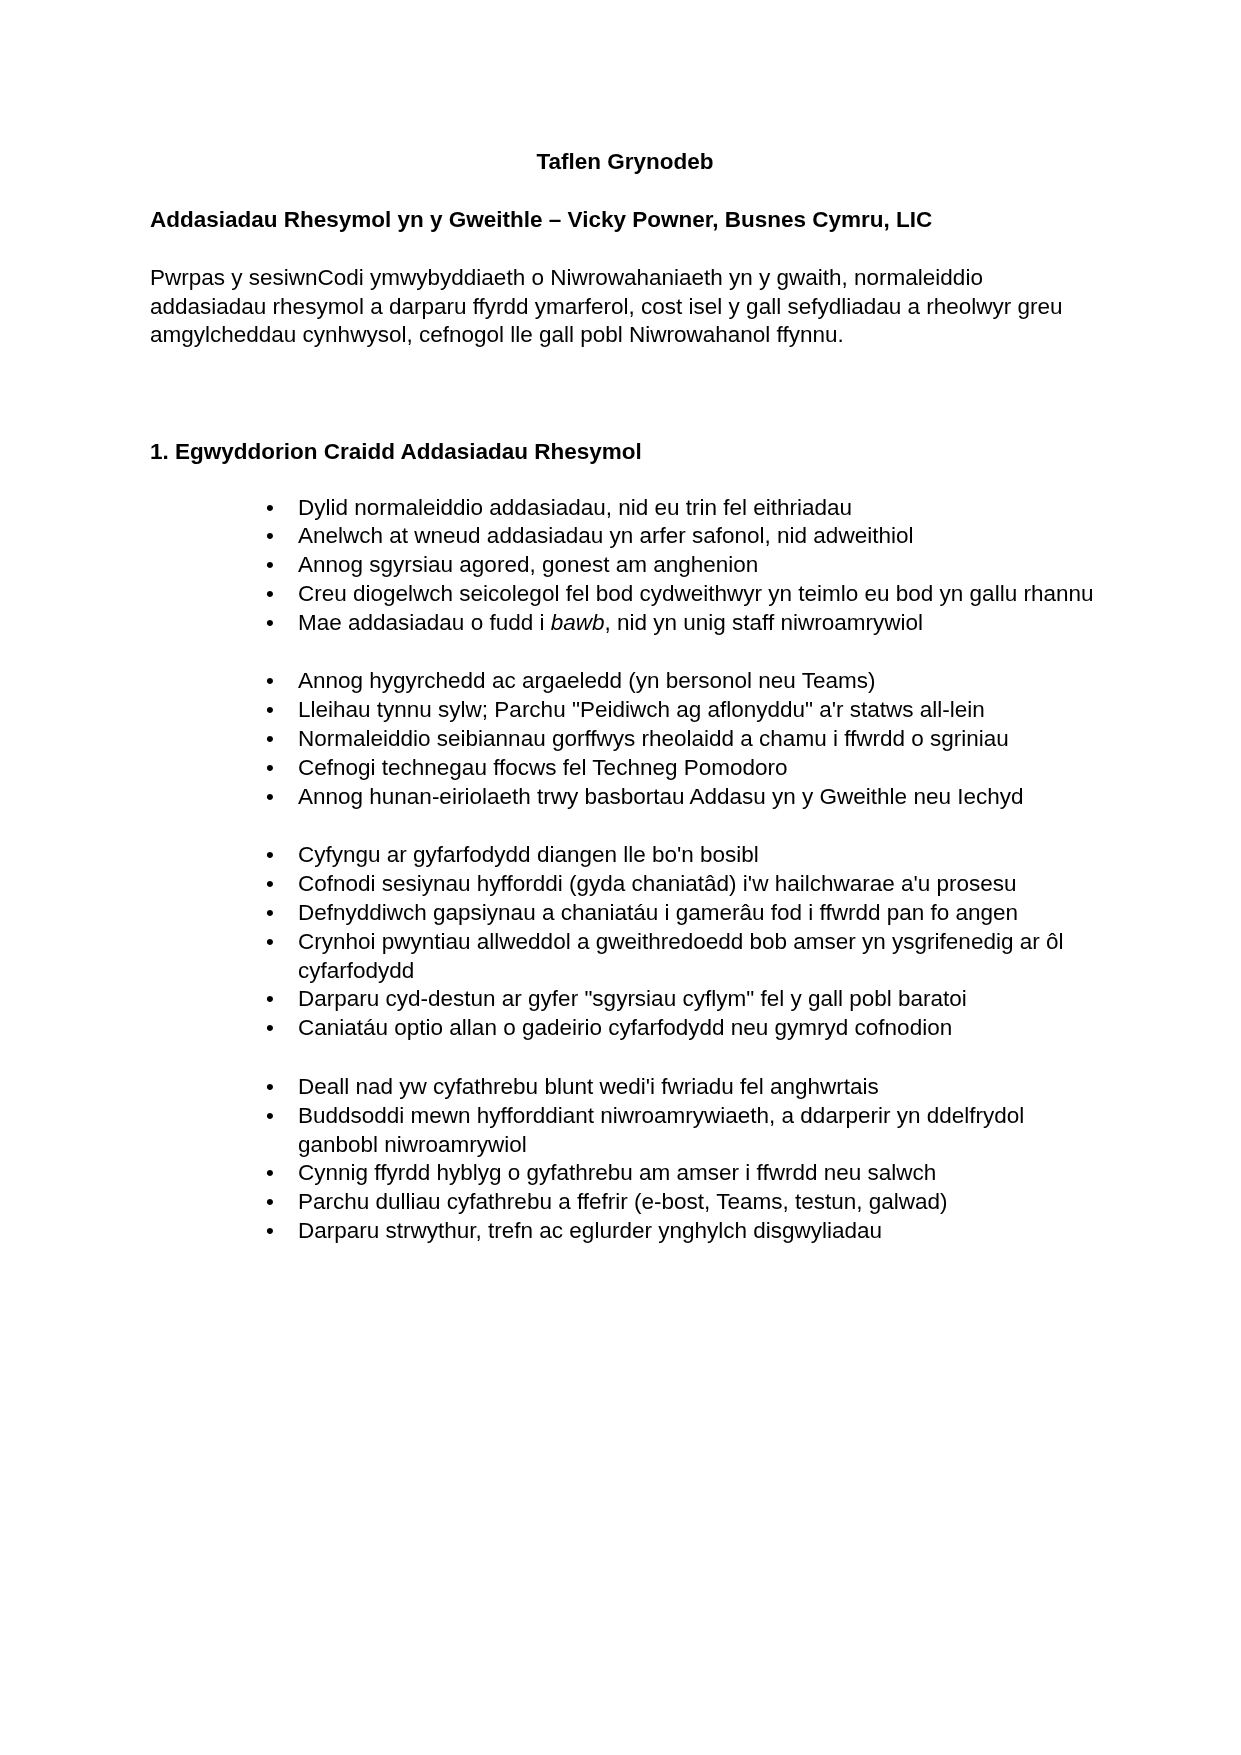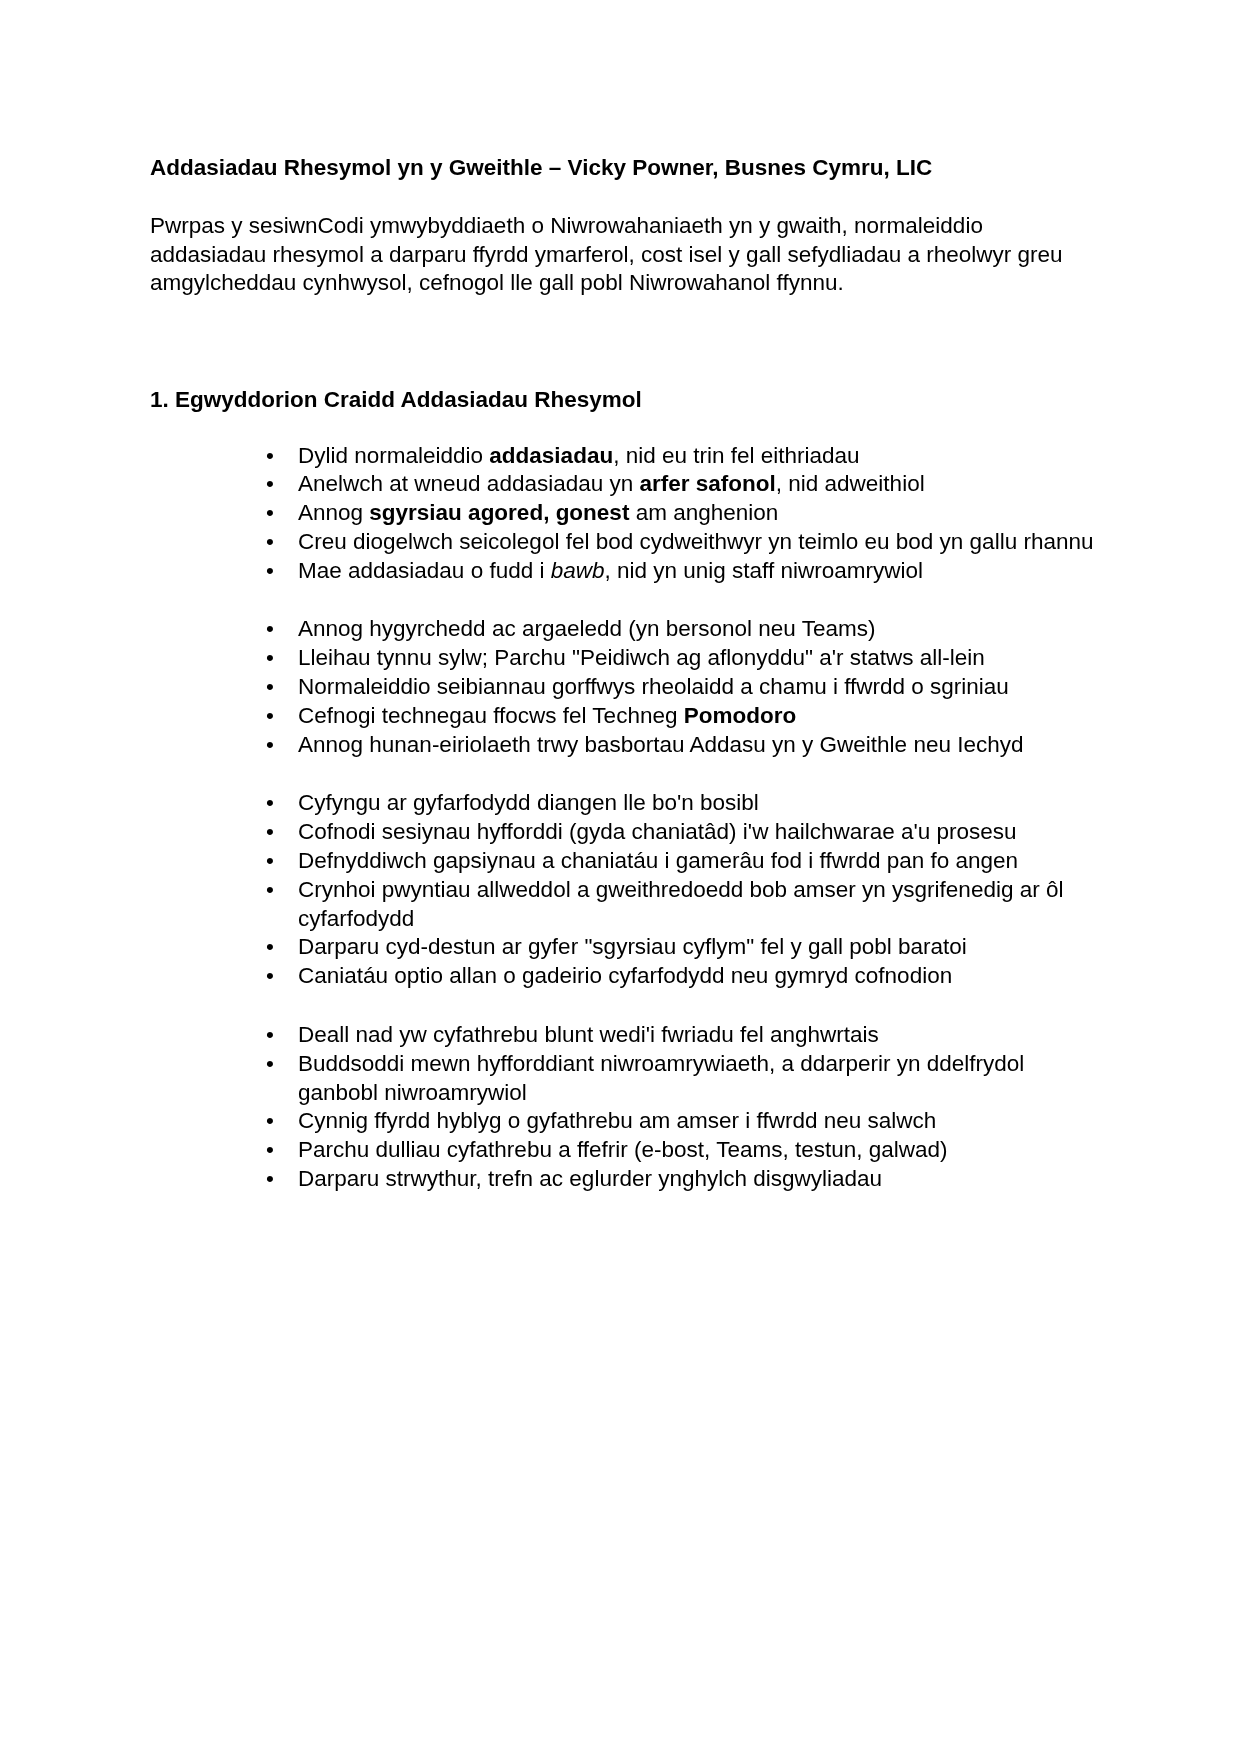--- a/index.html
+++ b/index.html
@@ -5,26 +5,27 @@
   html, body { margin:0; padding:0; background:#fff; }
   body { width:1241px; height:1755px; position:relative; font-family:"Liberation Sans", sans-serif; color:#000; font-size:22.5px; }
   .page { position:absolute; left:150px; top:148px; width:950px; }
   .title { text-align:center; font-weight:bold; margin:0 0 30px 0; line-height:28px; }
   .subtitle { font-weight:bold; margin:6px 0 30px 0; line-height:28px; }
   .intro { margin:16px 0 88px 0; line-height:28.5px; }
   .sec-h { font-weight:bold; margin:0 0 28px 0; line-height:28px; }
   ul { list-style:none; margin:0 0 30px 0; padding:0 0 0 148px; }
   li { position:relative; line-height:28.8px; }
   li .bullet { position:absolute; left:-32px; top:0; }
-  b { font-weight:bold;margin-top:24px; }
+  b { font-weight:normal;margin-top:24px; }
 </style>
 </head>
 <body>
 
 <div class="page">
+  <div class="title">Taflen Grynodeb</div>
   <div class="subtitle">Addasiadau Rhesymol yn y Gweithle – Vicky Powner, Busnes Cymru, LIC</div>
   <div class="intro">Pwrpas y sesiwnCodi ymwybyddiaeth o Niwrowahaniaeth yn y gwaith, normaleiddio addasiadau rhesymol a darparu ffyrdd ymarferol, cost isel y gall sefydliadau a rheolwyr greu amgylcheddau cynhwysol, cefnogol lle gall pobl Niwrowahanol ffynnu.</div>
   <div id="sections">
       <div class="sec-h">1. Egwyddorion Craidd Addasiadau Rhesymol</div>
       <ul>
         <li><span class="bullet">•</span>Dylid normaleiddio <b>addasiadau</b>, nid eu trin fel eithriadau</li>
         <li><span class="bullet">•</span>Anelwch at wneud addasiadau yn <b>arfer safonol</b>, nid adweithiol</li>
         <li><span class="bullet">•</span>Annog <b>sgyrsiau agored, gonest</b> am anghenion</li>
         <li><span class="bullet">•</span>Creu diogelwch seicolegol fel bod cydweithwyr yn teimlo eu bod yn gallu rhannu</li>
         <li><span class="bullet">•</span>Mae addasiadau o fudd i <i>bawb</i>, nid yn unig staff niwroamrywiol</li>

